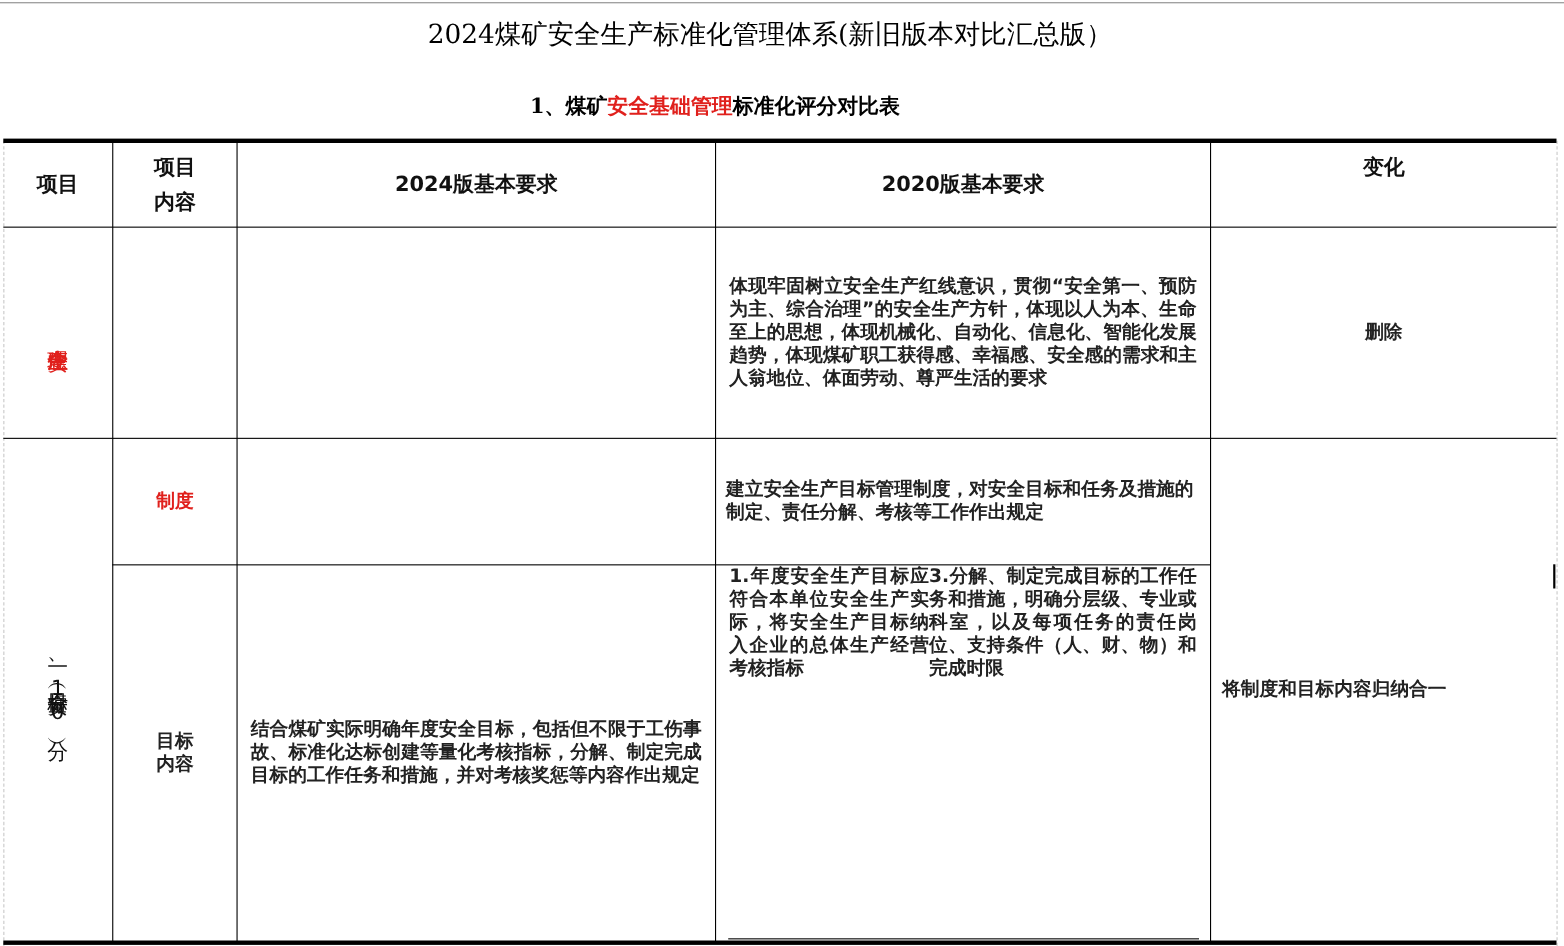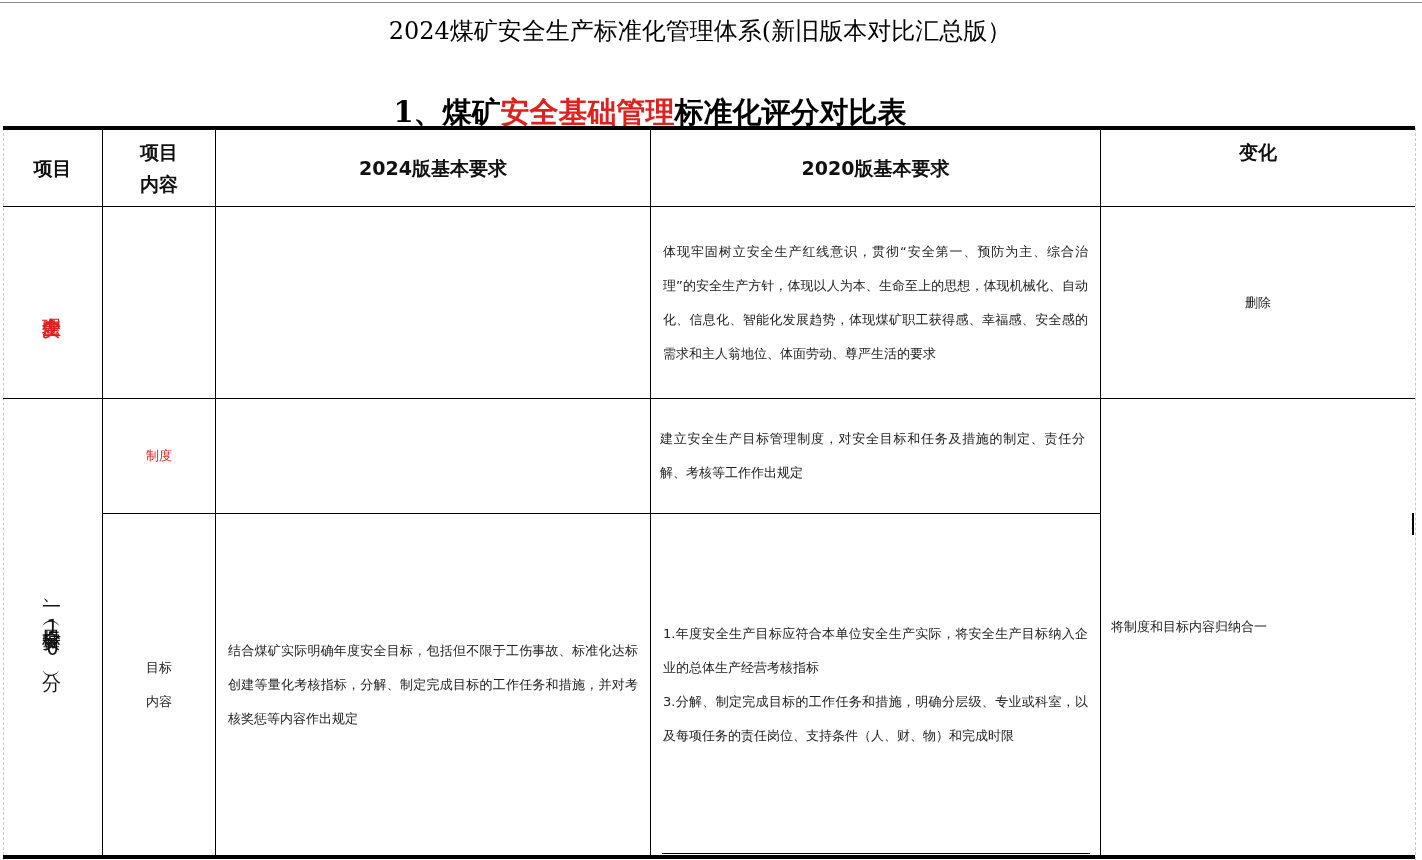--- a/index.html
+++ b/index.html
@@ -1,28 +1,28 @@
 <!DOCTYPE html>
 <html><head>
 <meta charset="utf-8">
 <style>
   html, body { margin:0; padding:0; background:#ffffff; }
   body { width:1422px; height:860px; position:relative; overflow:hidden; font-family:"DejaVu Serif","Liberation Serif",serif; color:#111; }
   .topline { position:absolute; left:0; top:2px; width:1422px; height:1px; background:#8a8a8a; }
   .title { position:absolute; left:0; top:8px; width:1400px; text-align:center; font-size:24px; line-height:46px; color:#000; letter-spacing:0px; }
-  .subtitle { position:absolute; left:0; top:92px; width:1300px; text-align:center; font-size:29px; line-height:40px; color:#000; font-weight:bold; }
+  .subtitle { position:absolute; left:0; top:77px; width:1300px; text-align:center; font-size:19px; line-height:40px; color:#000; font-weight:bold; }
   .subtitle .red { color:#e0201c; }
   .dash-left { position:absolute; left:3px; top:128px; width:0; height:732px; border-left:1px dashed #c8c8c8; }
   .dash-right { position:absolute; left:1415px; top:128px; width:0; height:732px; border-left:1px dashed #c8c8c8; }
   .cursor { position:absolute; left:1412px; top:513px; width:2px; height:22px; background:#000; }
   .hline { position:absolute; background:#000; }
   .vline { position:absolute; background:#000; width:1px; }
   .cell { position:absolute; box-sizing:border-box; display:flex; align-items:center; justify-content:center; text-align:center; }
   .hdr { font-size:19px; font-weight:bold; line-height:32px; font-family:"DejaVu Sans","Liberation Sans",sans-serif; }
-  .body-txt { font-size:13px; line-height:34px; text-align:justify; font-family:"DejaVu Sans","Liberation Sans",sans-serif; color:#222; }
+  .body-txt { font-size:17px; line-height:21px; text-align:justify; font-family:"DejaVu Sans","Liberation Sans",sans-serif; color:#222;font-weight:bold; }
   .vtext { writing-mode:vertical-rl; text-orientation:upright; font-size:19px; line-height:22px; letter-spacing:0px; font-family:"DejaVu Sans","Liberation Sans",sans-serif; }
   .red { color:#e0201c; }
   .blk { display:block; text-align:justify; }
   .underline-end { position:absolute; left:662px; top:853px; width:428px; height:1px; background:#000; }
 </style>
 </head>
 <body>
 
 <div class="topline"></div>
 
@@ -95,21 +95,21 @@
     <span class="blk">建立安全生产目标管理制度，对安全目标和任务及措施的制定、责任分解、考核等工作作出规定</span>
   </div>
 
   <div class="cell body-txt" style="left:103px;top:514px;width:112px;height:341px;white-space:pre-line;text-align:center;">
     <span>目标
 内容</span>
   </div>
   <div class="cell body-txt" style="left:216px;top:514px;width:434px;height:341px;padding:0 12px;">
     <span class="blk">结合煤矿实际明确年度安全目标，包括但不限于工伤事故、标准化达标创建等量化考核指标，分解、制定完成目标的工作任务和措施，并对考核奖惩等内容作出规定</span>
   </div>
-  <div class="cell body-txt" style="left:651px;top:514px;width:449px;height:341px;padding:0 12px;flex-direction:column;align-items:stretch;justify-content:center;">
+  <div class="cell body-txt" style="left:651px;top:514px;width:449px;height:341px;padding:0 12px;flex-direction:row;align-items:stretch;justify-content:center;">
     <span class="blk">1.年度安全生产目标应符合本单位安全生产实际，将安全生产目标纳入企业的总体生产经营考核指标</span>
     <span class="blk">3.分解、制定完成目标的工作任务和措施，明确分层级、专业或科室，以及每项任务的责任岗位、支持条件（人、财、物）和完成时限</span>
   </div>
 
   <div class="cell body-txt" style="left:1101px;top:399px;width:314px;height:456px;justify-content:flex-start;padding-left:10px;padding-top:0;">
     <span>将制度和目标内容归纳合一</span>
   </div>
 </div>
 
 <div class="underline-end"></div>

